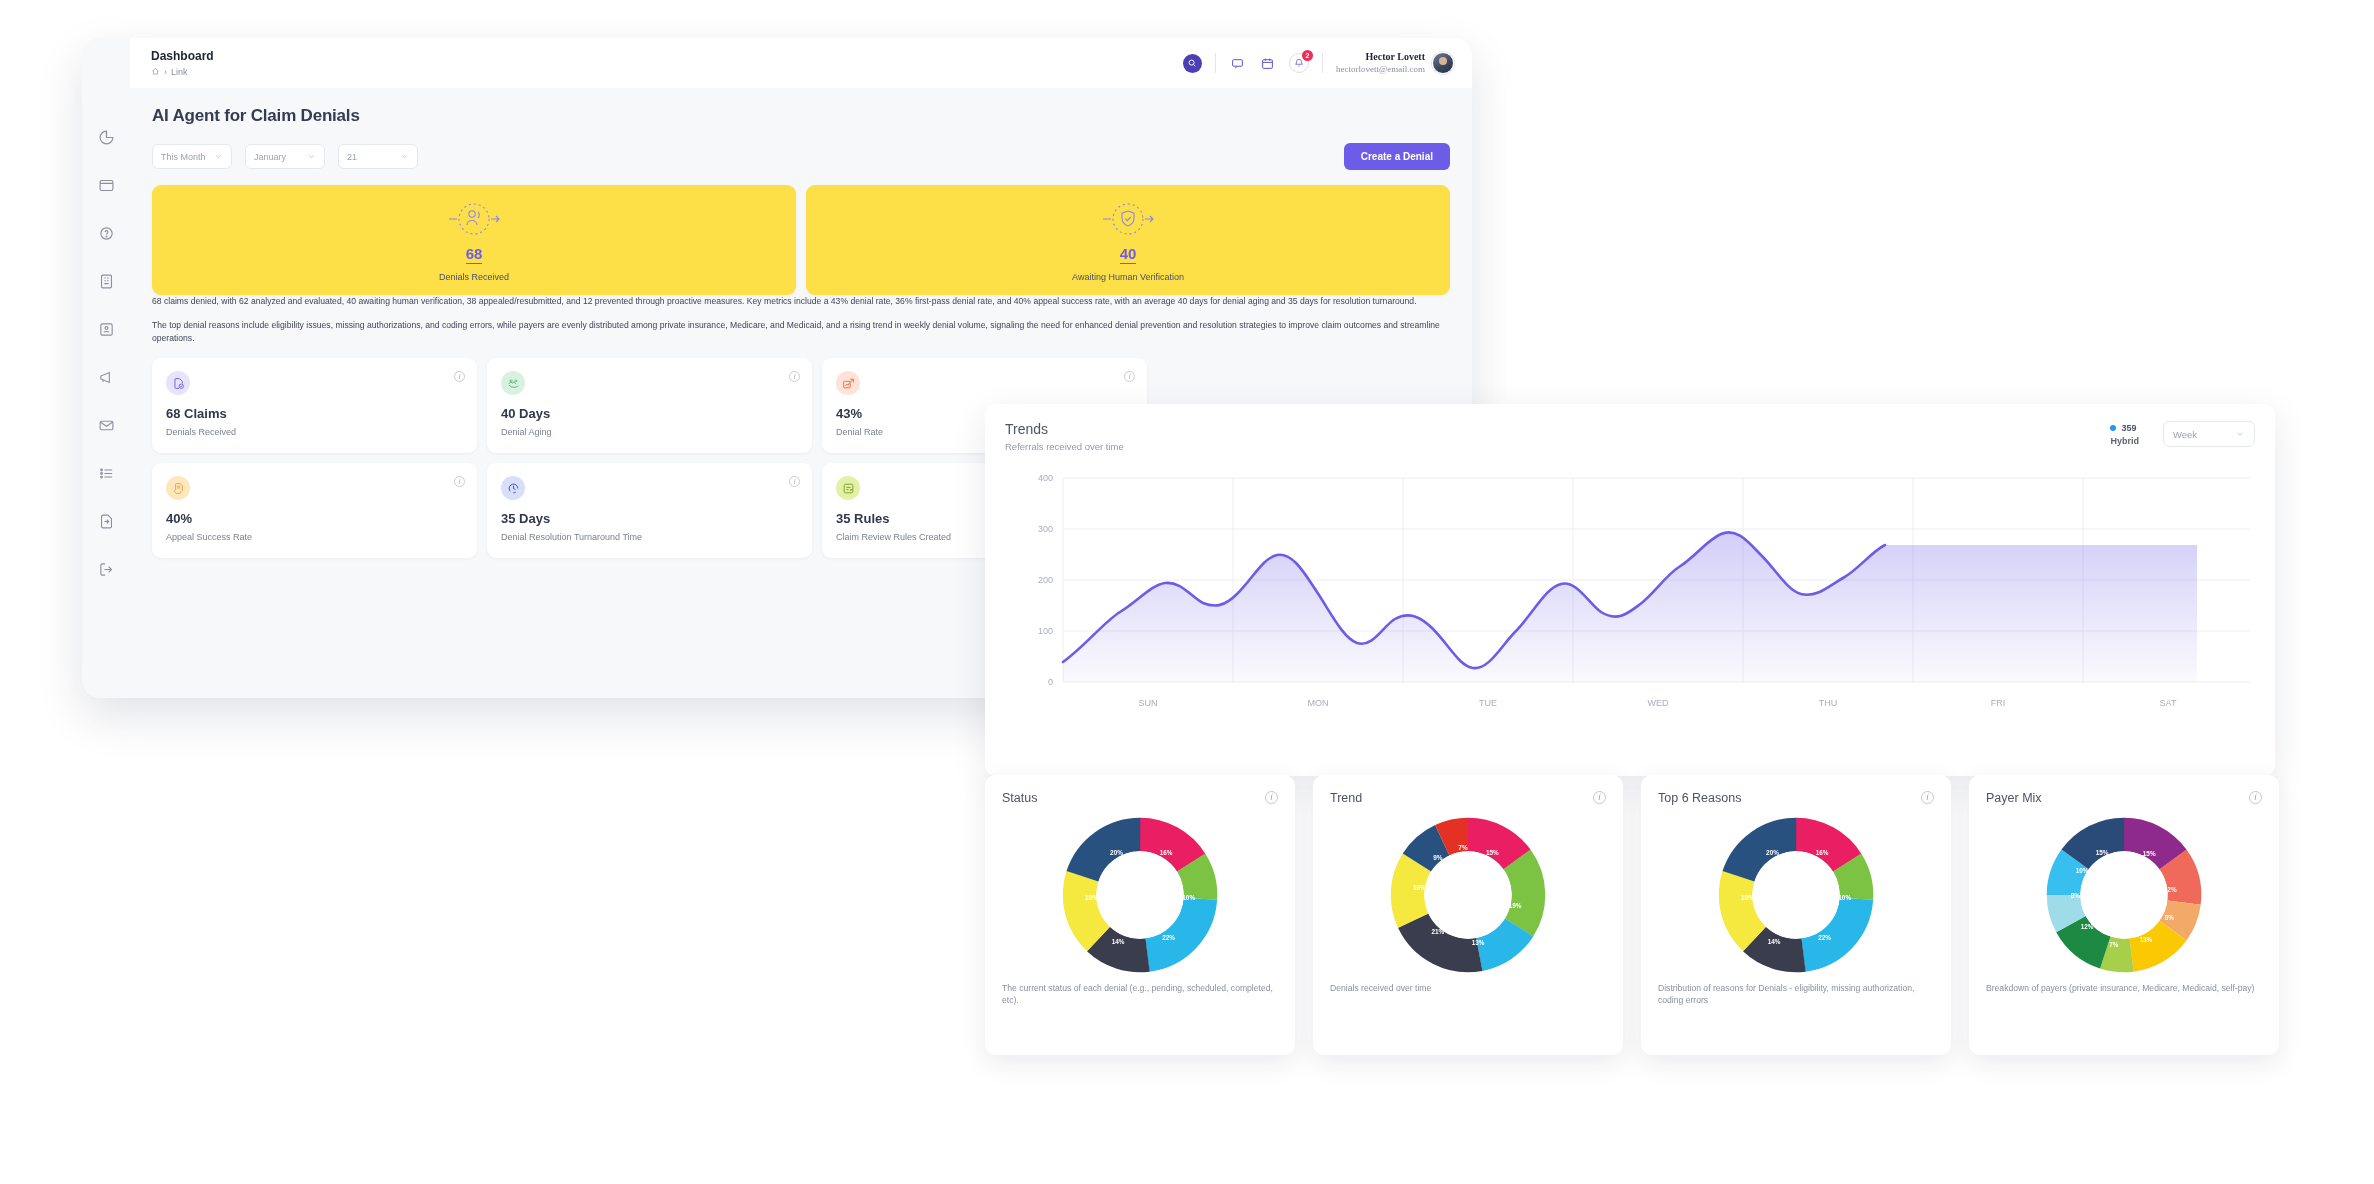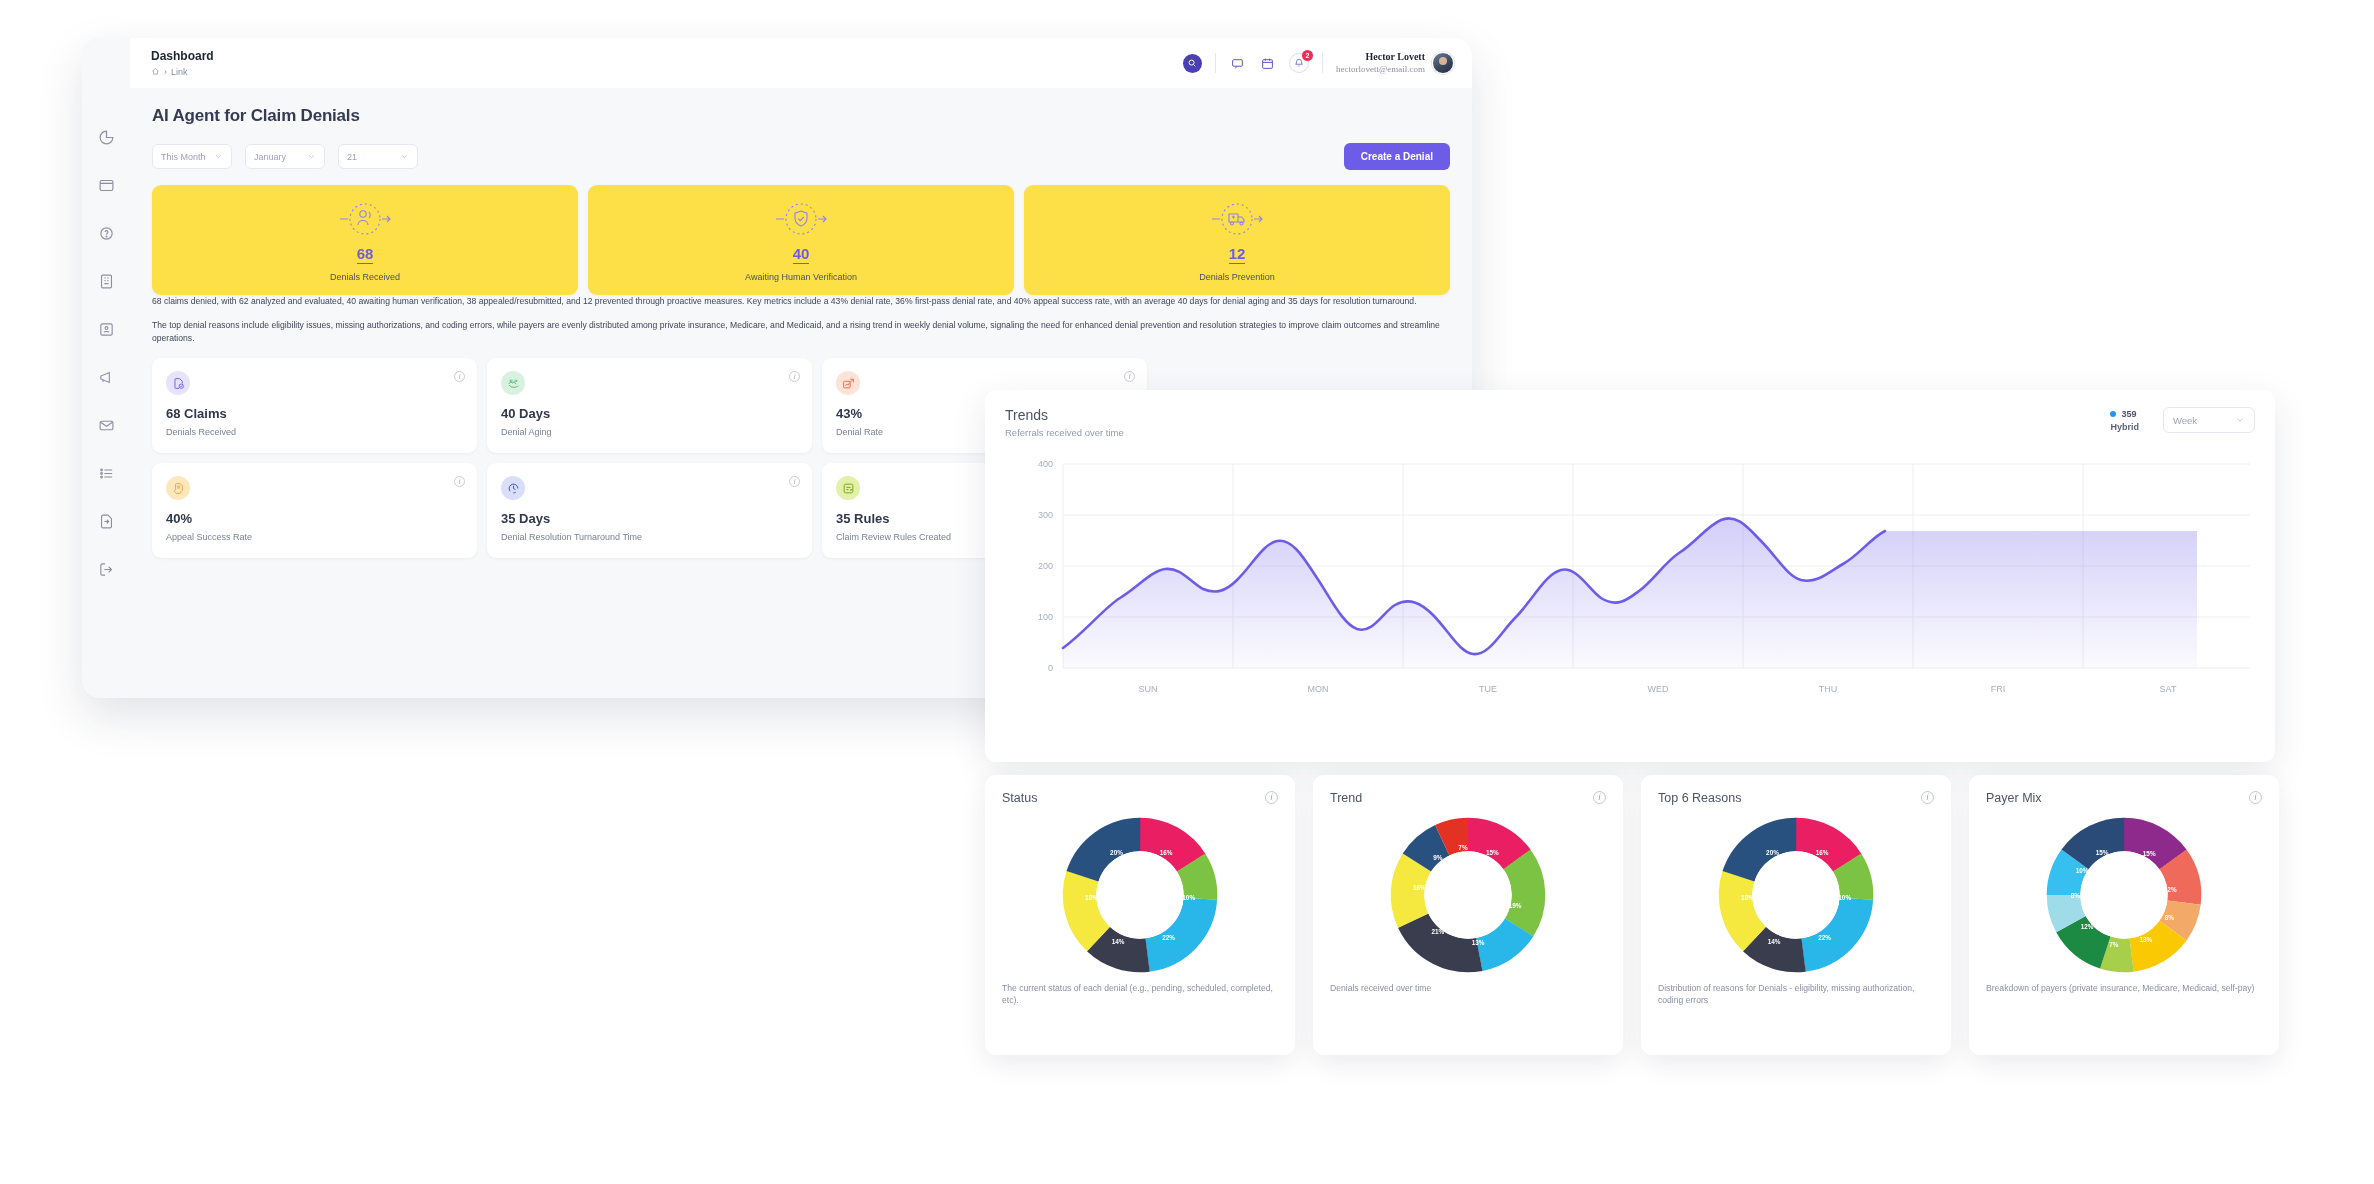--- a/index.html
+++ b/index.html
@@ -138,21 +138,21 @@
   .tile-lbl { font-size: 9px; color: #7a7f93; margin-top: 6px; }
   .info-c {
     position: absolute; right: 12px; top: 13px;
     width: 11px; height: 11px; border-radius: 50%;
     border: 1px solid #c9ccd9; color: #a9adbd;
     font-size: 7.5px; line-height: 9px; text-align: center; font-style: italic;
   }
 
   
   .trends {
-    position: absolute; left: 985px; top: 390px;
+    position: absolute; left: 985px; top: 404px;
     width: 1290px; height: 372px;
     background: #fff; border-radius: 11px;
     box-shadow: 0 10px 34px rgba(30,35,70,0.10);
     padding: 17px 20px 10px;
   }
   .trends-head { display: flex; align-items: flex-start; }
   .tr-title { font-size: 14px; color: #4d5366; }
   .tr-sub { font-size: 9.5px; color: #9399ab; margin-top: 4px; }
   .tr-right { margin-left: auto; display: flex; align-items: center; gap: 24px; }
   .legend { text-align: left; }
@@ -371,34 +371,20 @@
           <div class="stat-ico">
             <svg viewBox="0 0 78 40" fill="none" stroke="#8f82ef" stroke-width="1.1">
               <circle cx="39" cy="20" r="15" stroke-dasharray="2 3"></circle>
               <path d="M14 20h8M56 20h8M61 17l3 3-3 3"></path>
               <path d="M39 12l6 2.2v5c0 4-3.2 6.6-6 7.8-2.8-1.2-6-3.8-6-7.8v-5L39 12z"></path>
               <path d="M36.3 19.6l2 2 3.4-3.6"></path>
             </svg>
           </div>
           <div class="stat-num">40</div>
           <div class="stat-lbl">Awaiting Human Verification</div>
-        </div>
-        <div class="stat-card">
-          <div class="stat-ico">
-            <svg viewBox="0 0 78 40" fill="none" stroke="#8f82ef" stroke-width="1.1">
-              <circle cx="39" cy="20" r="15" stroke-dasharray="2 3"></circle>
-              <path d="M14 20h8M56 20h8M61 17l3 3-3 3"></path>
-              <path d="M31 15h9v8h-9zM40 18h3.6l2.4 2.6V23H40z"></path>
-              <circle cx="34" cy="24.5" r="1.5"></circle>
-                <circle cx="43.5" cy="24.5" r="1.5"></circle>
-              <path d="M34 18h3M35.5 16.5v3"></path>
-            </svg>
-          </div>
-          <div class="stat-num">12</div>
-          <div class="stat-lbl">Denials Prevention</div>
         </div>
       </div>
 
       <div class="para">68 claims denied, with 62 analyzed and evaluated, 40 awaiting human verification, 38 appealed/resubmitted, and 12 prevented through proactive measures. Key metrics include a 43% denial rate, 36% first-pass denial rate, and 40% appeal success rate, with an average 40 days for denial aging and 35 days for resolution turnaround.</div>
       <div class="para">The top denial reasons include eligibility issues, missing authorizations, and coding errors, while payers are evenly distributed among private insurance, Medicare, and Medicaid, and a rising trend in weekly denial volume, signaling the need for enhanced denial prevention and resolution strategies to improve claim outcomes and streamline operations.</div>
 
       <div class="tiles">
         <div class="tile">
           <div class="tile-ico" style="background:#e7e3fb">
             <svg viewBox="0 0 24 24" fill="none" stroke="#6c5ce7" stroke-width="1.7">

